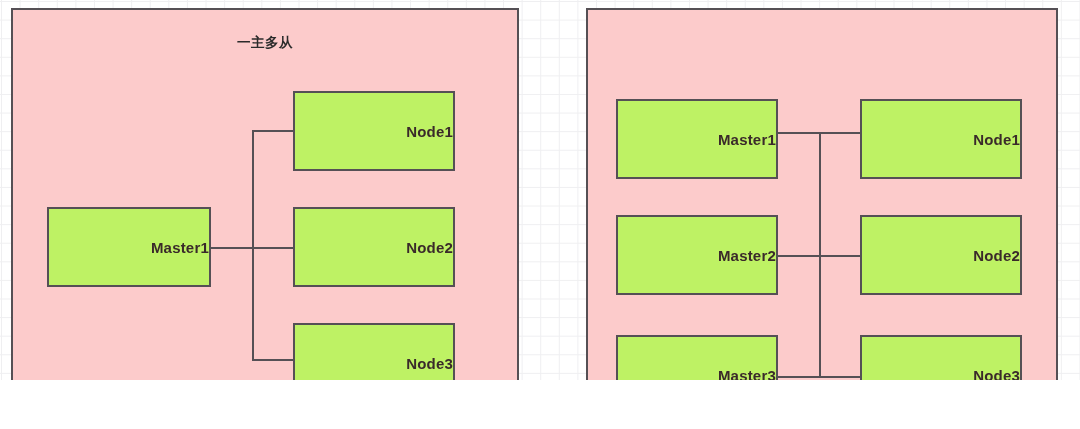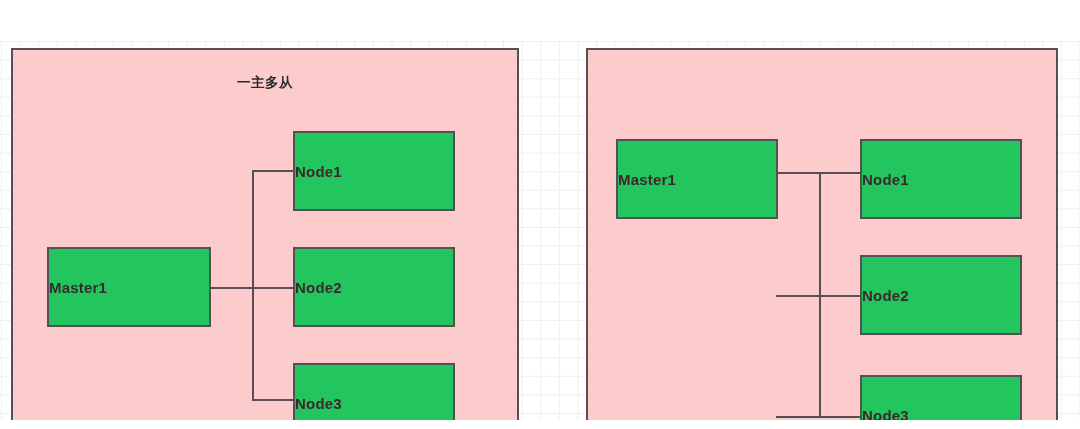--- a/index.html
+++ b/index.html
@@ -13,21 +13,20 @@
     width: 1080px;
     height: 380px;
     background-color: #ffffff;
     background-image:
       linear-gradient(to right, #efeff1 1px, transparent 1px),
       linear-gradient(to bottom, #efeff1 1px, transparent 1px);
     background-size: 18.6px 18.6px;
     background-position: 1px 1px;
     overflow: hidden;
     font-family: "Liberation Sans", "DejaVu Sans", sans-serif;
-    margin-top: 40px;
   }
 
   .panel {
     position: absolute;
     background: #fccbcb;
     border: 2px solid #555055;
     box-sizing: border-box;
   }
 
   .panel-title {
@@ -37,26 +36,26 @@
     text-align: center;
     font-size: 13.5px;
     font-weight: bold;
     color: #2b2b2b;
     letter-spacing: 0.5px;
     white-space: nowrap;
   }
 
   .node-box {
     position: absolute;
-    background: #22c55e;
+    background: #bef264;
     border: 2px solid #555055;
     box-sizing: border-box;
     display: flex;
     align-items: center;
-    justify-content: flex-start;
+    justify-content: flex-end;
   }
 
   .node-label {
     font-size: 15px;
     font-weight: bold;
     color: #3a2a2a;
     letter-spacing: 0.2px;
     white-space: nowrap;
   }
 
@@ -105,21 +104,27 @@
     <div class="edge v" style="left:231px; top:122px; height:246px;"></div>
 
     <div class="edge h" style="left:188px; top:122px; width:88px;"></div>
     <div class="edge h" style="left:188px; top:245px; width:88px;"></div>
     <div class="edge h" style="left:188px; top:366px; width:88px;"></div>
 
     <div class="node-box" style="left:28px; top:89px; width:162px; height:80px;">
       <span class="node-label">Master1</span>
     </div>
 
+    <div class="node-box" style="left:28px; top:205px; width:162px; height:80px;">
+      <span class="node-label">Master2</span>
+    </div>
 
+    <div class="node-box" style="left:28px; top:325px; width:162px; height:80px;">
+      <span class="node-label">Master3</span>
+    </div>
 
     <div class="node-box" style="left:272px; top:89px; width:162px; height:80px;">
       <span class="node-label">Node1</span>
     </div>
 
     <div class="node-box" style="left:272px; top:205px; width:162px; height:80px;">
       <span class="node-label">Node2</span>
     </div>
 
     <div class="node-box" style="left:272px; top:325px; width:162px; height:80px;">

